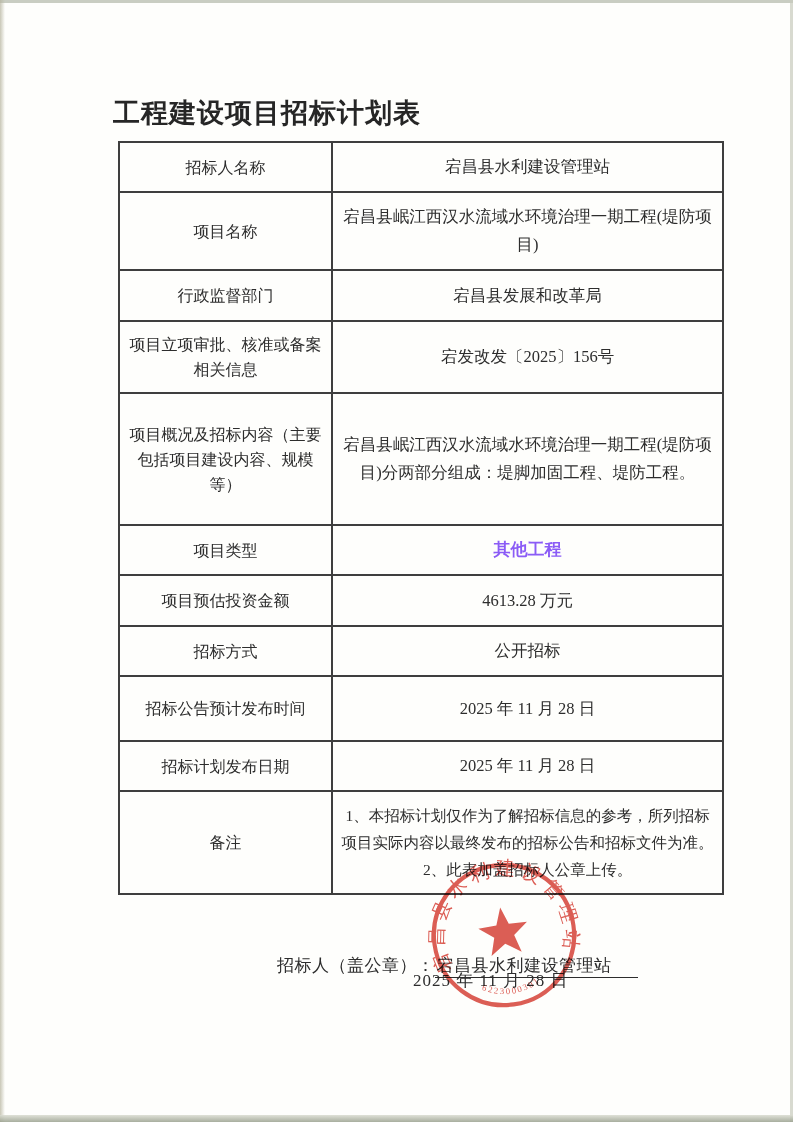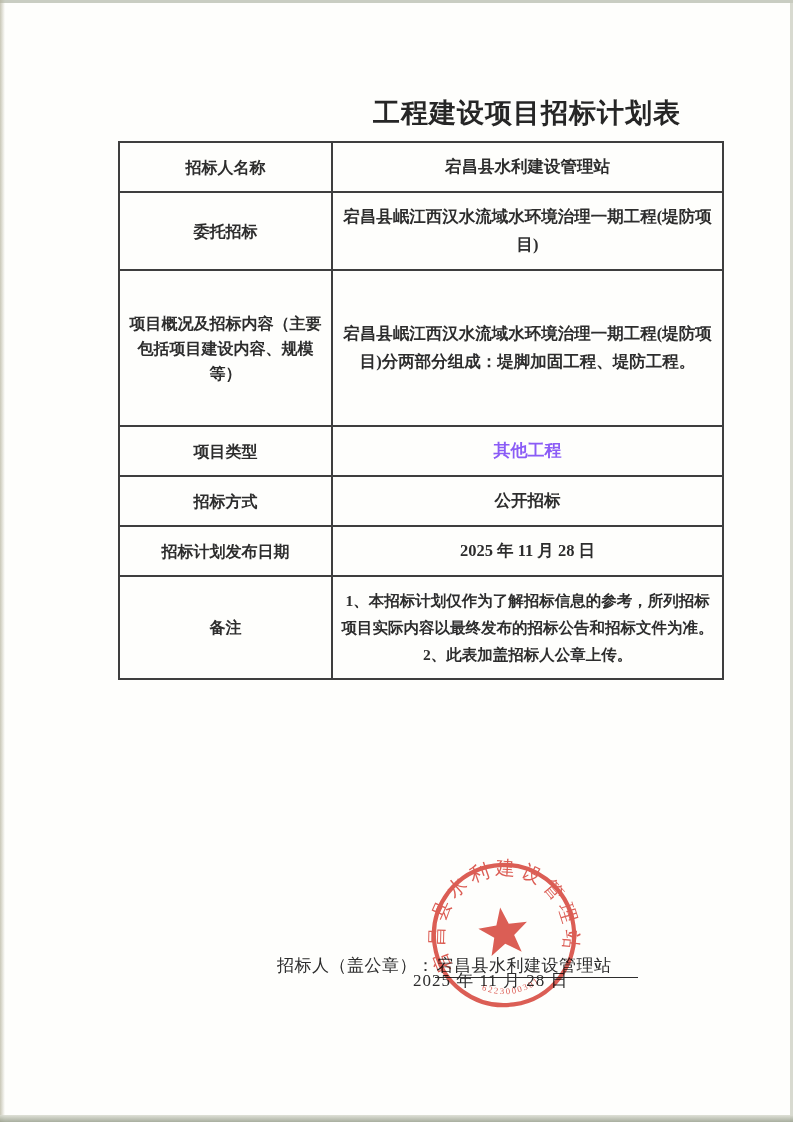--- a/index.html
+++ b/index.html
@@ -11,30 +11,30 @@
   
   .edge-top{position:absolute;top:0;left:0;right:0;height:3px;background:#bcc0b3;opacity:.8;}
   .edge-left{position:absolute;top:0;left:0;bottom:0;width:5px;
     background:linear-gradient(to right,#b7b5a0,rgba(255,255,255,0));opacity:.75;}
   .edge-right{position:absolute;top:0;right:0;bottom:0;width:3px;background:#c7cabd;opacity:.7;}
   .edge-bottom{position:absolute;left:0;right:0;bottom:0;height:7px;
     background:linear-gradient(to top,#99a08e,#dadcd1);opacity:.85;}
 
   .title{
     position:absolute;top:95px;left:113px;width:568px;margin:0;
-    text-align:right;font-size:27px;font-weight:bold;letter-spacing:1px;color:#262626;
+    text-align:left;font-size:27px;font-weight:bold;letter-spacing:1px;color:#262626;
   }
 
   table.plan{
     position:absolute;top:141px;left:118px;width:568px;
     border-collapse:collapse;table-layout:fixed;
   }
   table.plan td{
     border:2px solid #3e3e3e;text-align:center;vertical-align:middle;
-    padding:10px 8px;word-break:break-all;font-weight:bold;
+    padding:10px 8px;word-break:break-all;
   }
   td.lbl{width:195px;font-size:16px;line-height:25px;padding:2px 13px;}
   td.val{width:373px;font-size:16.5px;line-height:28px;}
   td.val-bold{
     font-family:"Liberation Sans","DejaVu Sans",sans-serif;
     font-weight:bold;font-size:17px;color:#8b5cf6;
   }
   td.val-left{
     text-align:left;white-space:pre-wrap;font-size:15.5px;line-height:27px;
     padding:8px 12px;vertical-align:middle;border-radius:11px;
@@ -61,34 +61,50 @@
 
   <h1 class="title">工程建设项目招标计划表</h1>
 
   <table class="plan">
     <tbody>
       <tr style="height:46px">
         <td class="lbl">招标人名称</td>
         <td class="val">宕昌县水利建设管理站</td>
       </tr>
       <tr style="height:62px">
-        <td class="lbl">委托招标</td>
+        <td class="lbl">项目名称</td>
         <td class="val">宕昌县岷江西汉水流域水环境治理一期工程(堤防项目)</td>
       </tr>
-      <tr style="height:156px">
+      <tr style="height:51px">
+        <td class="lbl">行政监督部门</td>
+        <td class="val">宕昌县发展和改革局</td>
+      </tr>
+      <tr style="height:55px">
+        <td class="lbl">项目立项审批、核准或备案相关信息</td>
+        <td class="val">宕发改发〔2025〕156号</td>
+      </tr>
+      <tr style="height:132px">
         <td class="lbl">项目概况及招标内容（主要包括项目建设内容、规模等）</td>
         <td class="val">宕昌县岷江西汉水流域水环境治理一期工程(堤防项目)分两部分组成：堤脚加固工程、堤防工程。</td>
       </tr>
       <tr style="height:46px">
         <td class="lbl">项目类型</td>
         <td class="val val-bold">其他工程</td>
       </tr>
+      <tr style="height:51px">
+        <td class="lbl">项目预估投资金额</td>
+        <td class="val">4613.28 万元</td>
+      </tr>
       <tr style="height:42px">
         <td class="lbl">招标方式</td>
         <td class="val">公开招标</td>
+      </tr>
+      <tr style="height:65px">
+        <td class="lbl">招标公告预计发布时间</td>
+        <td class="val">2025 年 11 月 28 日</td>
       </tr>
       <tr style="height:44px">
         <td class="lbl">招标计划发布日期</td>
         <td class="val">2025 年 11 月 28 日</td>
       </tr>
       <tr style="height:103px">
         <td class="lbl">备注</td>
         <td class="val val-left">1、本招标计划仅作为了解招标信息的参考，所列招标项目实际内容以最终发布的招标公告和招标文件为准。
 2、此表加盖招标人公章上传。</td>
       </tr>

